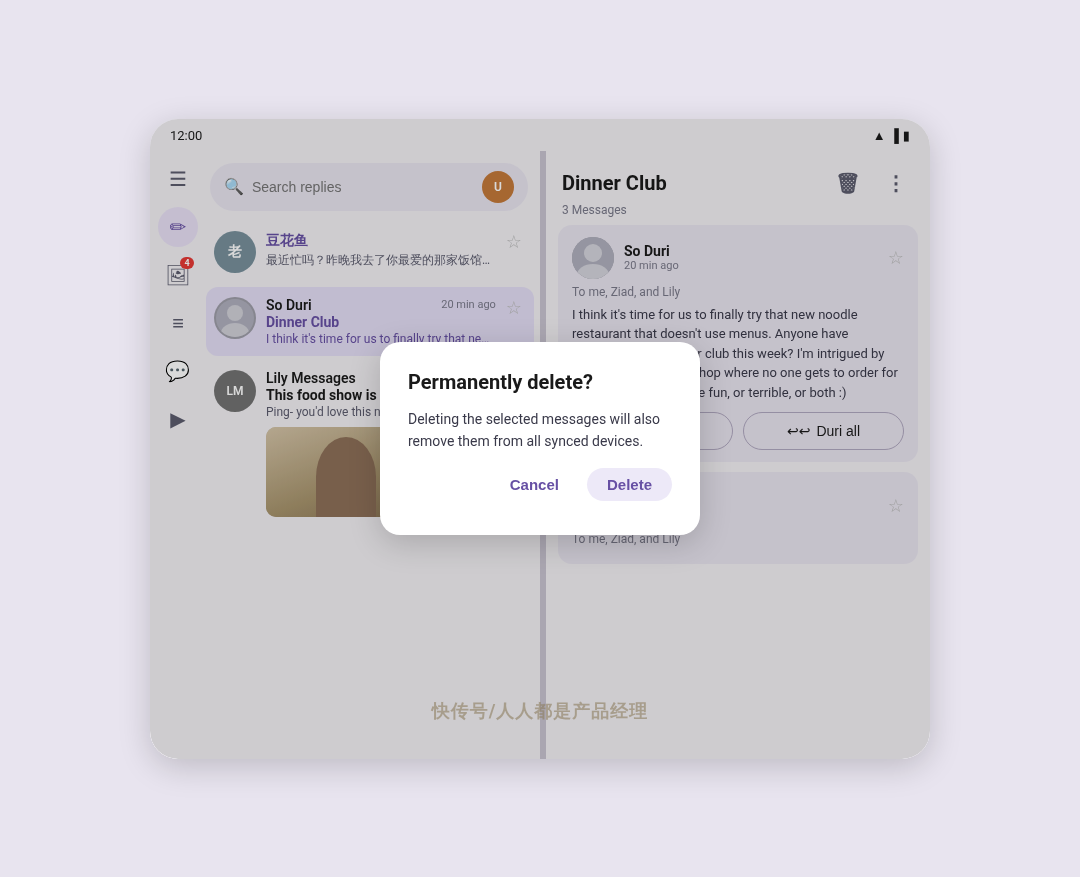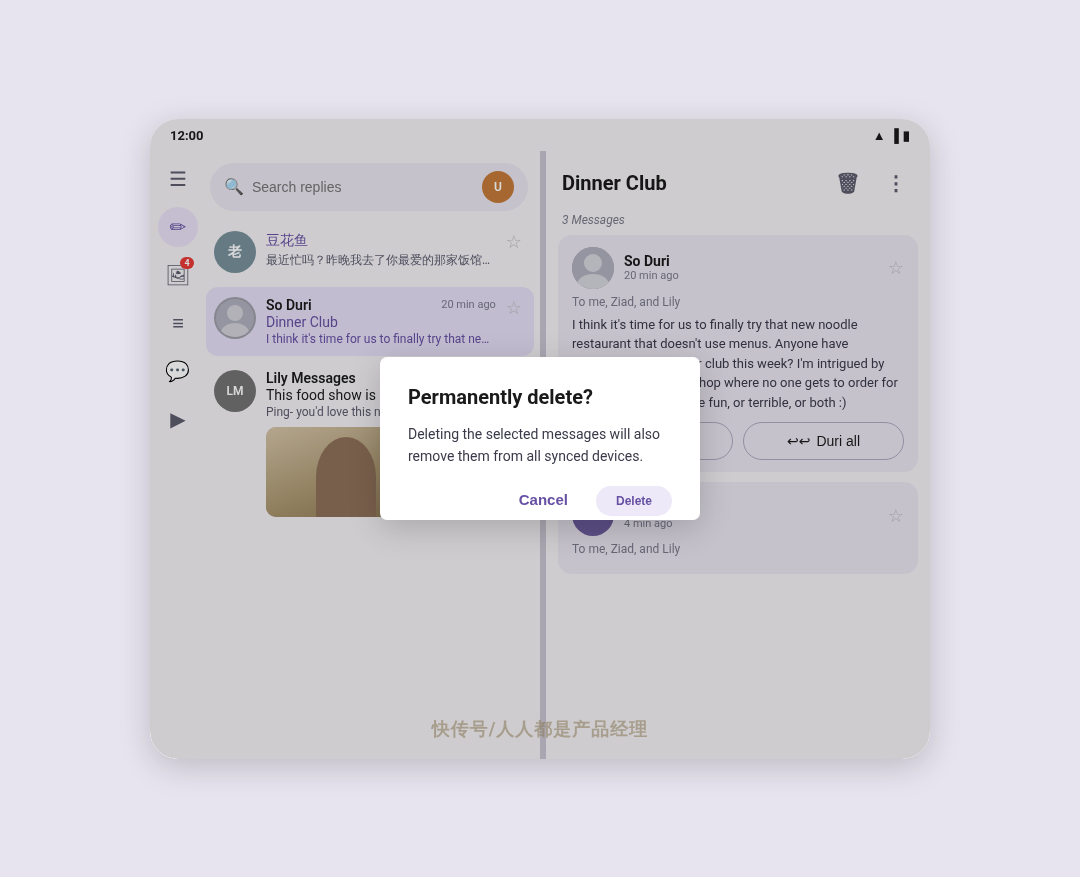--- a/index.html
+++ b/index.html
@@ -23,21 +23,21 @@
       position: relative;
     }
     
     .status-bar {
       display: flex;
       justify-content: space-between;
       align-items: center;
       padding: 6px 20px 4px 20px;
       background: #f2f0f4;
       font-size: 13px;
-      font-weight: 700;
+      font-weight: 400;
       color: #1a1a1a;
       height: 32px;
       gap: 36px;
     }
     .status-bar-right {
       display: flex;
       gap: 6px;
       align-items: center;
     }
     
@@ -162,21 +162,21 @@
       font-weight: 600;
       color: #1a1a1a;
       display: flex;
       justify-content: space-between;
       align-items: center;
     }
     .email-sender-name-blue { color: #1565c0; font-weight: 700; }
     .email-time { font-size: 11px; color: #7a7a8a; font-weight: 400; }
     .email-subject {
       font-size: 14px;
-      font-weight: 400;
+      font-weight: 700;
       color: #6750a4;
       margin-top: 1px;
     }
     .email-subject-dark { color: #1a1a1a; }
     .email-preview {
       font-size: 12px;
       color: #5c5c6e;
       margin-top: 2px;
       overflow: hidden;
       text-overflow: ellipsis;
@@ -234,22 +234,21 @@
       font-size: 20px;
       font-weight: 700;
       color: #1a1a1a;
       display: flex;
       justify-content: space-between;
       align-items: center;
     }
     .thread-subtitle {
       font-size: 12px;
       color: #7a7a8a;
-      margin-top: 12px;
-      font-style: italic;
+      margin-top: 2px;
     }
     .thread-actions {
       display: flex;
       gap: 12px;
       align-items: center;
     }
     .thread-action-btn {
       width: 36px;
       height: 36px;
       display: flex;
@@ -310,67 +309,67 @@
       top: 0; left: 0; right: 0; bottom: 0;
       background: rgba(0,0,0,0.15);
       display: flex;
       align-items: center;
       justify-content: center;
       z-index: 10;
       border-radius: 28px;
     }
     .dialog-box {
       background: #fff;
-      border-radius: 7px;
-      padding: 28px 28px 4px 28px;
+      border-radius: 20px;
+      padding: 28px 28px 34px 28px;
       width: 320px;
       box-shadow: 0 8px 32px rgba(0,0,0,0.18);
     }
     .dialog-title {
       font-size: 20px;
       font-weight: 700;
       color: #1a1a1a;
       margin-bottom: 14px;
     }
     .dialog-body {
       font-size: 14px;
       color: #3a3a4a;
       line-height: 1.6;
       margin-bottom: 16px;
     }
     .dialog-actions {
       display: flex;
       justify-content: flex-end;
       gap: 16px;
-      align-items: flex-end;
+      align-items: flex-start;
     }
     .dialog-btn-cancel {
       background: transparent;
       border: none;
       color: #6750a4;
       font-size: 15px;
       font-weight: 600;
       cursor: pointer;
       padding: 8px 12px;
       border-radius: 20px;
     }
     .dialog-btn-delete {
       background: #ede9f8;
       border: none;
       color: #6750a4;
-      font-size: 12px;
+      font-size: 15px;
       font-weight: 700;
       cursor: pointer;
       padding: 8px 20px;
       border-radius: 20px;
     }
     
     .watermark {
       position: absolute;
-      bottom: 18px;
+      bottom: 36px;
       left: 50%;
       transform: translateX(-50%);
       color: rgba(160,140,100,0.55);
       font-size: 18px;
       font-weight: 700;
       white-space: nowrap;
       pointer-events: none;
       letter-spacing: 1px;
     }
     

